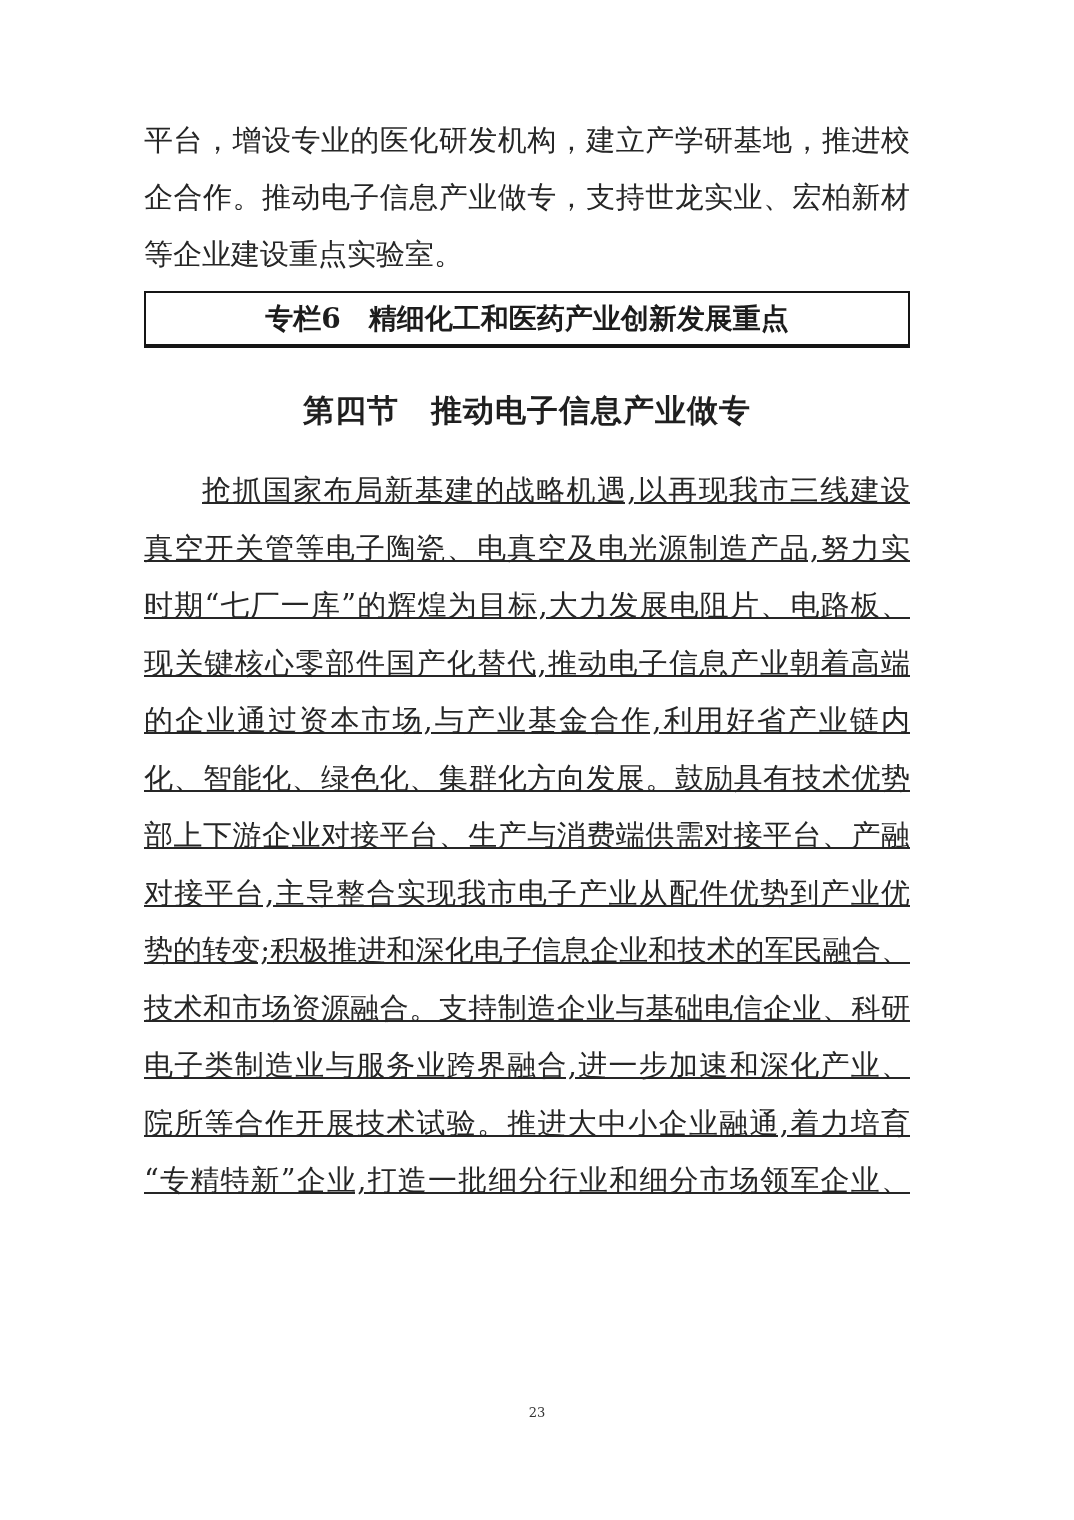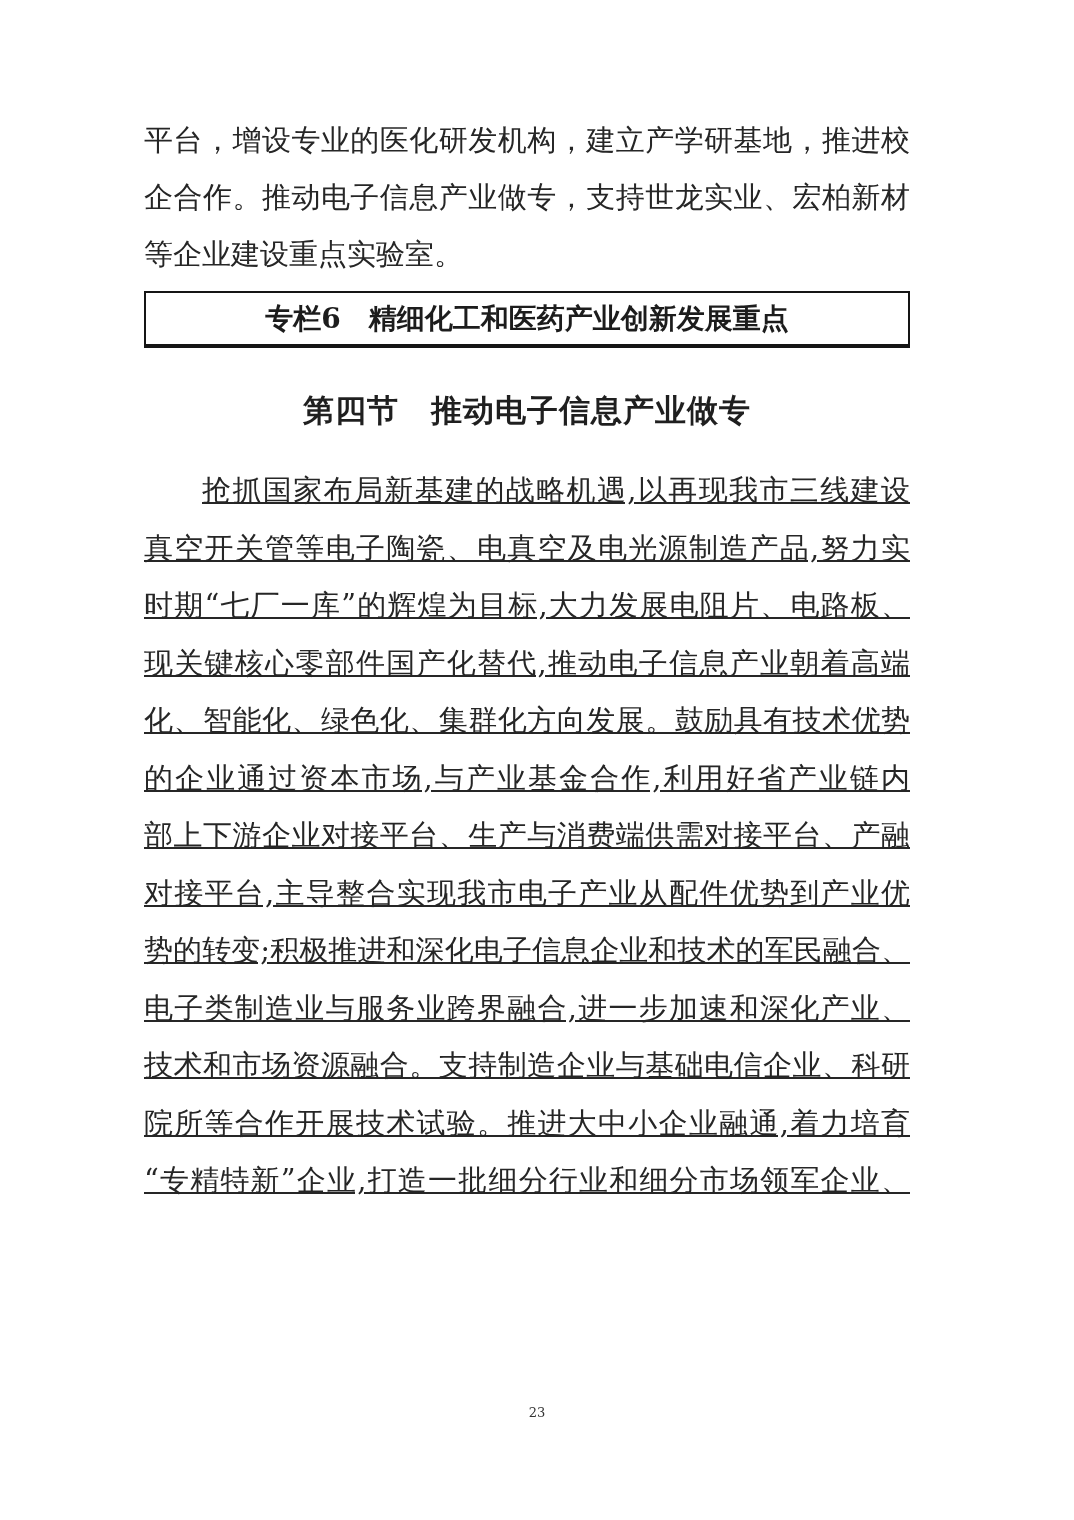--- a/index.html
+++ b/index.html
@@ -84,26 +84,26 @@
     <div class="callout-title">专栏6　精细化工和医药产业创新发展重点</div>
   </div>
 
   <h2 class="section-heading">第四节　推动电子信息产业做专</h2>
 
   <div class="para main-para">
     <div class="line fill indent">抢抓国家布局新基建的战略机遇,以再现我市三线建设</div>
     <div class="line fill">真空开关管等电子陶瓷、电真空及电光源制造产品,努力实</div>
     <div class="line fill">时期“七厂一库”的辉煌为目标,大力发展电阻片、电路板、</div>
     <div class="line fill">现关键核心零部件国产化替代,推动电子信息产业朝着高端</div>
+    <div class="line fill">的企业通过资本市场,与产业基金合作,利用好省产业链内</div>
     <div class="line fill">化、智能化、绿色化、集群化方向发展。鼓励具有技术优势</div>
-    <div class="line fill">的企业通过资本市场,与产业基金合作,利用好省产业链内</div>
     <div class="line fill">部上下游企业对接平台、生产与消费端供需对接平台、产融</div>
     <div class="line fill">对接平台,主导整合实现我市电子产业从配件优势到产业优</div>
     <div class="line fill">势的转变;积极推进和深化电子信息企业和技术的军民融合、</div>
+    <div class="line fill">技术和市场资源融合。支持制造企业与基础电信企业、科研</div>
     <div class="line fill">电子类制造业与服务业跨界融合,进一步加速和深化产业、</div>
-    <div class="line fill">技术和市场资源融合。支持制造企业与基础电信企业、科研</div>
     <div class="line fill">院所等合作开展技术试验。推进大中小企业融通,着力培育</div>
     <div class="line fill">“专精特新”企业,打造一批细分行业和细分市场领军企业、</div>
   </div>
 
 </div>
 
 <div class="page-number">23</div>
 
 </body></html>

